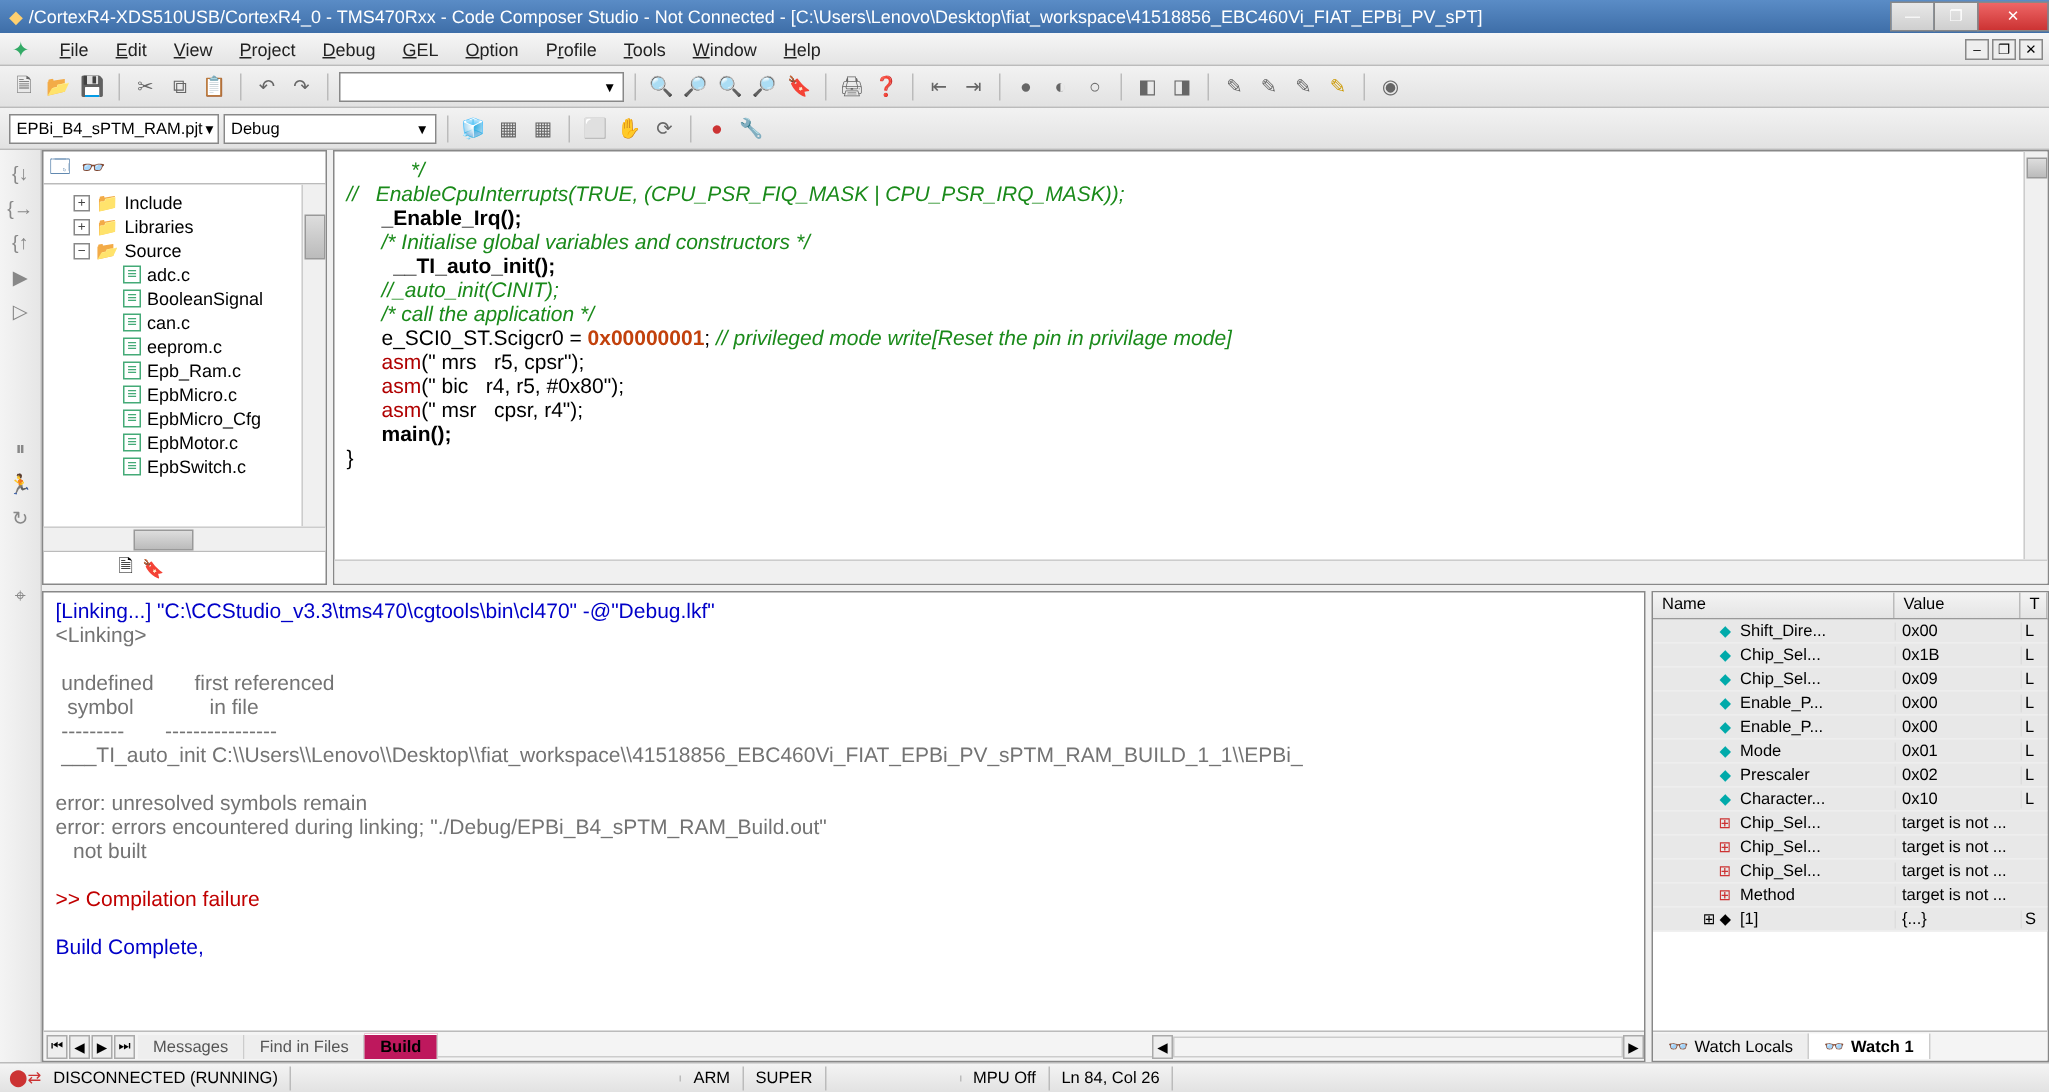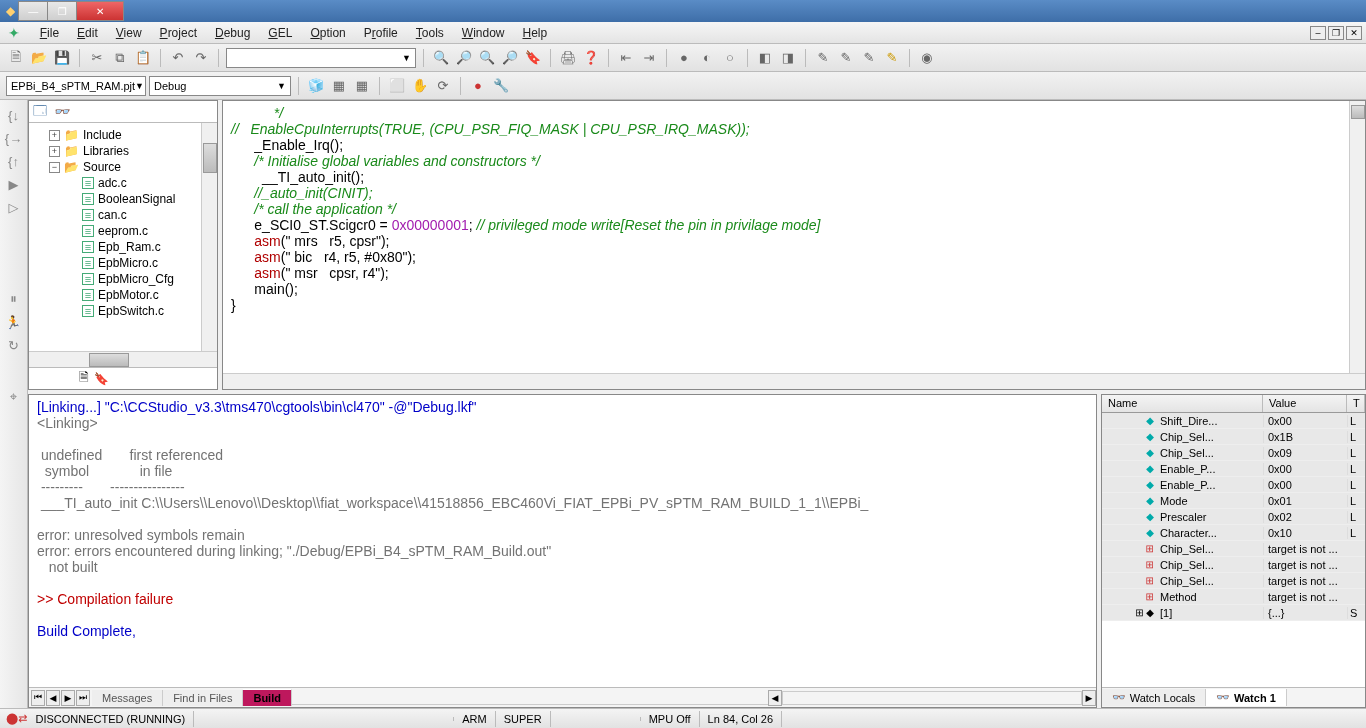--- a/index.html
+++ b/index.html
@@ -49,23 +49,23 @@
 .indent2 { padding-left: 38px; }
 .tree-scroll { position: absolute; right: 0; top: 0; width: 16px; height: 100%; background: #f0f0f0; border-left: 1px solid #ccc; }
 .tree-thumb { position: absolute; top: 20px; width: 14px; height: 30px; background: linear-gradient(#ddd,#bbb); border: 1px solid #999; left: 1px; }
 .tree-hscroll { height: 16px; background: #f0f0f0; border-top: 1px solid #ccc; position: relative; }
 .tree-hthumb { position: absolute; top: 1px; left: 60px; height: 14px; width: 40px; background: linear-gradient(#ddd,#bbb); border: 1px solid #999; }
 .tree-btabs { height: 22px; border-top: 1px solid #bbb; display: flex; align-items: center; padding-left: 50px; gap: 6px; }
 
 .code-panel { flex: 1; border: 1px solid #888; margin-left: 4px; background: #fff; display: flex; flex-direction: column; min-width: 0; }
 .code-body { flex: 1; overflow: auto; font-family: "Courier New", monospace; font-size: 14px; line-height: 16px; padding: 4px 8px; white-space: pre; position: relative; }
 .cmt { color: #1a8a1a; font-style: italic; }
-.num { color: #a21caf; }
+.num { color: #c2410c; font-weight: bold; }
 .kw { color: #b00000; }
-.fn { font-weight: normal; }
+.fn { font-weight: bold; }
 .code-hscroll { height: 16px; background: #f0f0f0; border-top: 1px solid #ccc; position: relative; }
 .code-vscroll { position: absolute; right: 0; top: 0; width: 16px; height: 100%; background: #f0f0f0; border-left: 1px solid #ccc; }
 .code-vthumb { position: absolute; top: 4px; width: 14px; height: 14px; background: linear-gradient(#ddd,#bbb); border: 1px solid #999; left: 1px; }
 
 .lower-row { flex: 1; display: flex; min-height: 0; margin-top: 4px; }
 .build-panel { flex: 1; border: 1px solid #888; background: #fff; display: flex; flex-direction: column; min-width: 0; }
 .build-body { flex: 1; overflow: auto; font-family: "Courier New", monospace; font-size: 14px; line-height: 16px; padding: 4px 8px; white-space: pre; }
 .blue { color: #0000c8; }
 .red { color: #c00000; }
 .black { color: #737373; }
@@ -100,20 +100,21 @@
 .statusbar { height: 20px; background: linear-gradient(#f4f4f4,#e2e2e2); border-top: 1px solid #bbb; display: flex; align-items: center; font-size: 11px; }
 .sb-seg { padding: 2px 8px; border-right: 1px solid #bbb; white-space: nowrap; }
 .sb-ic { color: #c33; padding-left: 6px; }
 .sb-flex { flex: 1; min-width: 0; overflow: hidden; white-space: nowrap; text-overflow: ellipsis; padding: 0 8px; }
 </style>
 </head>
 <body>
 
 <div class="titlebar">
   <span class="titlebar-icon">◆</span>
+  <span class="titlebar-text">/CortexR4-XDS510USB/CortexR4_0 - TMS470Rxx - Code Composer Studio - Not Connected - [C:\Users\Lenovo\Desktop\fiat_workspace\41518856_EBC460Vi_FIAT_EPBi_PV_sPT]</span>
   <div class="win-btns">
     <div class="win-btn">—</div>
     <div class="win-btn">❐</div>
     <div class="win-btn close">✕</div>
   </div>
 </div>
 
 <div class="menubar">
   <span class="menu-icon">✦</span>
   <span class="menu-item"><span class="u">F</span><span>ile</span></span>

